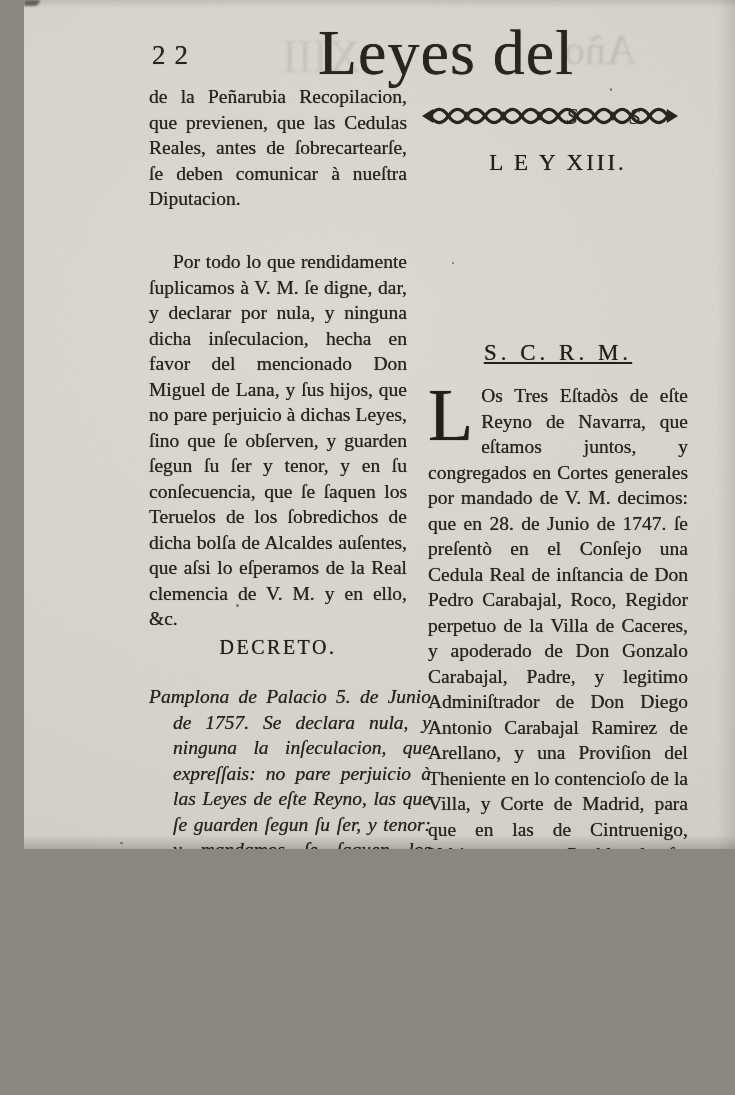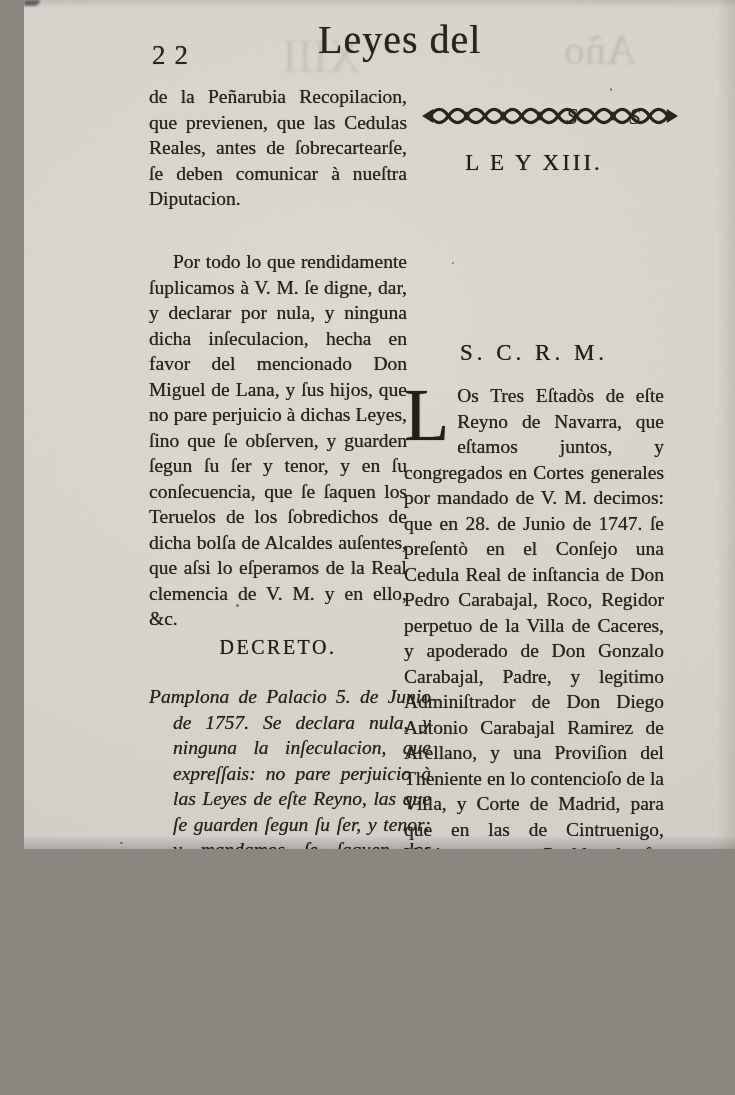--- a/index.html
+++ b/index.html
@@ -9,38 +9,38 @@
     overflow:hidden;
     background:
       radial-gradient(ellipse 120% 90% at 42% 38%, #dedbd4 0%, #d8d5ce 55%, #cfccc5 100%);
     font-family:"Liberation Serif","DejaVu Serif",serif;
     color:#2b241d;
     margin-left:24px;
   }
   .ink{ text-shadow:0 0 0.7px rgba(43,36,29,0.85); }
   
   .pagenum{position:absolute;left:128px;top:40px;font-size:27px;letter-spacing:9px;}
-  .running-title{position:absolute;left:294px;top:16px;font-size:40px;letter-spacing:1px;}
+  .running-title{position:absolute;left:294px;top:16px;font-size:64px;letter-spacing:1px;}
   .ghost{position:absolute;transform:scaleX(-1);color:#3a342c;filter:blur(1.2px);pointer-events:none;}
   .ghost-left{left:258px;top:30px;font-size:46px;opacity:0.10;}
   .ghost-right{left:540px;top:26px;font-size:42px;opacity:0.13;}
   
   .col-left{position:absolute;left:125px;width:258px;}
-  .col-right{position:absolute;left:380px;width:260px;}
+  .col-right{position:absolute;left:404px;width:260px;}
   .bodytext{
     font-size:19.5px;line-height:25.5px;text-align:justify;margin:0;
   }
   .indent-first{text-indent:24px;}
   .hang{padding-left:24px;text-indent:-24px;}
   .italic{font-style:italic;}
   .heading{
     text-align:center;font-size:20px;letter-spacing:2.5px;margin:0;color:#241e18;
   }
   .ley-heading{font-size:23px;letter-spacing:3px;}
-  .scrm{font-size:23px;letter-spacing:4px;}
+  .scrm{font-size:23px;letter-spacing:4px;text-decoration:underline;}
   .dropcap{
     display:block;float:left;
     font-size:74px;line-height:56px;
     padding:4px 8px 0 0;color:#241e18;
     text-shadow:0 0 1px rgba(36,30,24,0.9);
   }
   .catchword{
     position:absolute;left:398px;top:993px;width:260px;
     text-align:center;padding-right:46px;box-sizing:border-box;
     font-size:21px;

